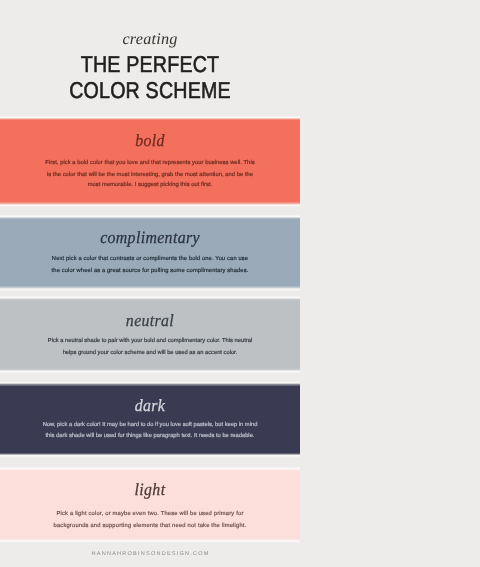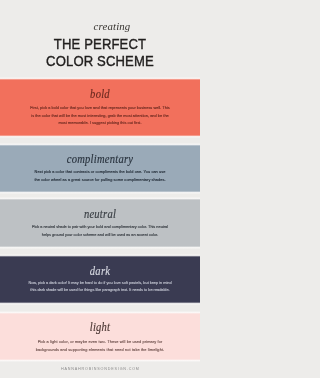--- a/index.html
+++ b/index.html
@@ -31,21 +31,21 @@
 <body>
 
 <div class="page" style="background: rgb(237, 236, 234);">
 
   <div class="band" id="band-bold" style="top: 80.25px; height: 54.5px; background: rgb(242, 112, 92);"></div>
   <div class="band" id="band-complimentary" style="top: 145.6px; height: 45.3px; background: rgb(154, 170, 184);"></div>
   <div class="band" id="band-neutral" style="top: 200.4px; height: 45.2px; background: rgb(189, 193, 196);"></div>
   <div class="band" id="band-dark" style="top: 257px; height: 44.75px; background: rgb(58, 59, 82);"></div>
   <div class="band" id="band-light" style="top: 313.5px; height: 45px; background: rgb(252, 222, 219);"></div>
 
-  <div class="eyebrow" style="top:19.5px;font-size:10.8px;line-height:12px;letter-spacing:0.15px;padding-left:12px;">creating</div>
+  <div class="eyebrow" style="top:19.5px;font-size:10.8px;line-height:12px;letter-spacing:0.15px;">creating</div>
   <div class="title" style="top:35px;font-size:15.2px;line-height:17px;letter-spacing:0.15px;font-weight:normal;transform:scaleX(0.862);-webkit-text-stroke:0.4px #211f1e;">
     <span>THE PERFECT</span><br>
     <span>COLOR SCHEME</span>
   </div>
 
   <div class="word" style="top: 88px; color: rgb(110, 43, 33); -webkit-text-stroke: 0.18px rgb(110, 43, 33);">bold</div>
   <div class="body" style="top: 105.3px; width: 141px; letter-spacing: 0.04px; color: rgb(107, 42, 32); -webkit-text-stroke: 0.13px rgb(107, 42, 32);">First, pick a bold color that you love and that represents your business well. This is the color that will be the most interesting, grab the most attention, and be the most memorable. I suggest picking this out first.</div>
 
   <div class="word" style="top: 153px; color: rgb(43, 53, 64); -webkit-text-stroke: 0.18px rgb(43, 53, 64);">complimentary</div>
   <div class="body" style="top: 169.3px; width: 133px; letter-spacing: 0.08px; color: rgb(35, 45, 56); -webkit-text-stroke: 0.13px rgb(35, 45, 56);">Next pick a color that contrasts or compliments the bold one. You can use the color wheel as a great source for pulling some complimentary shades.</div>

